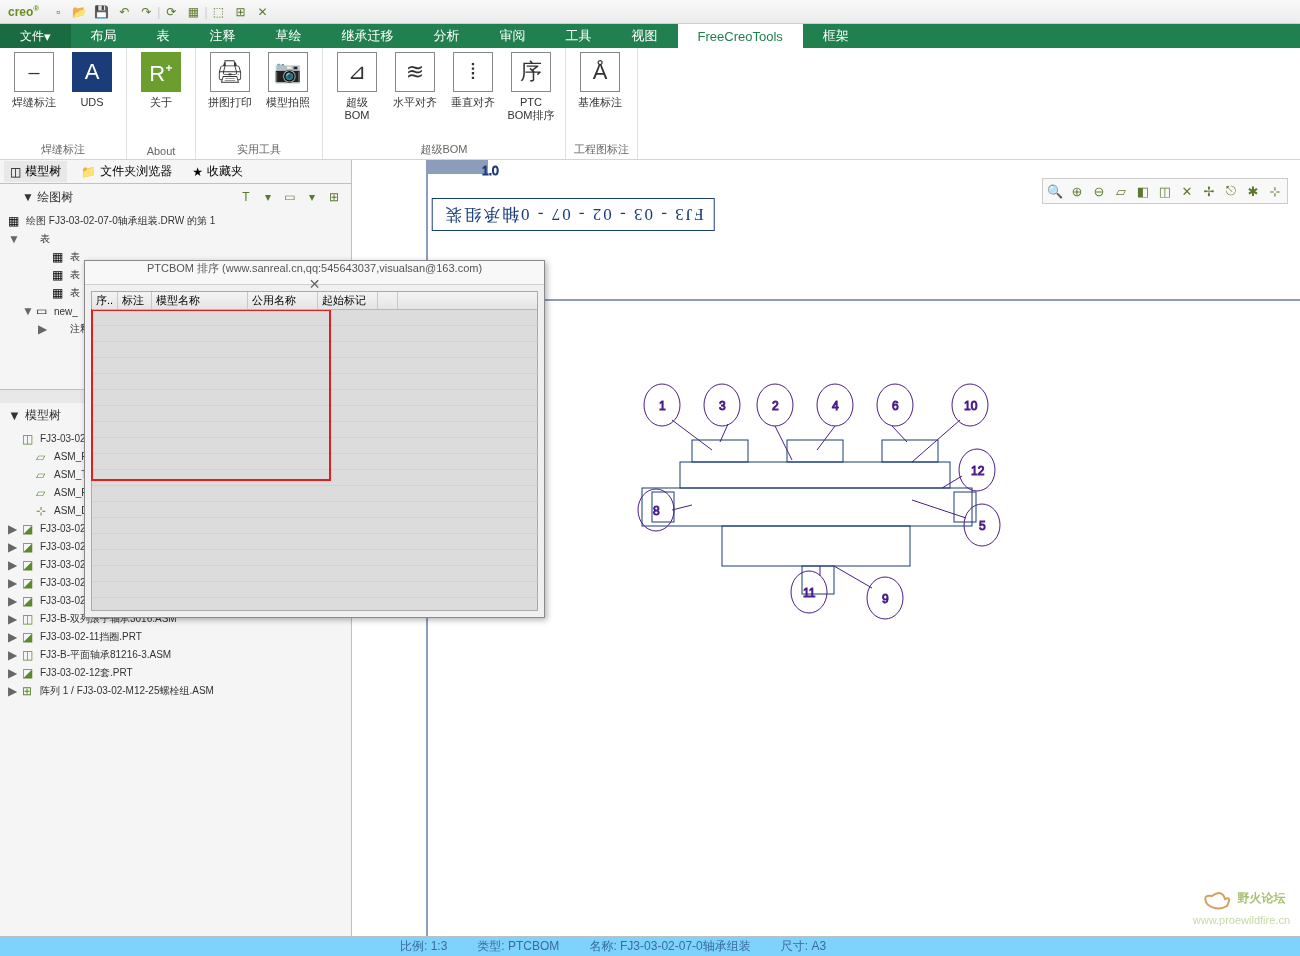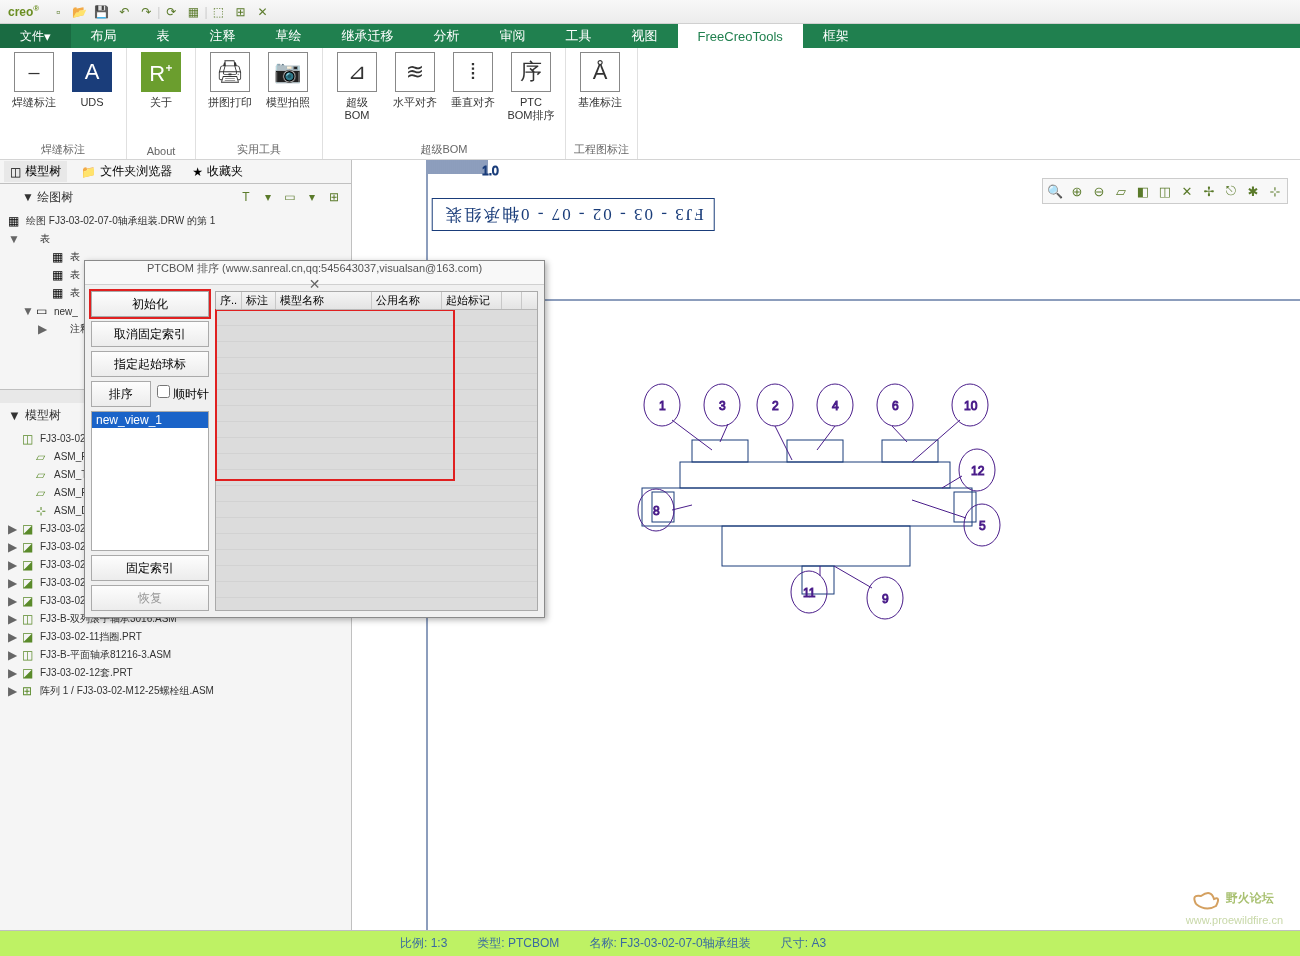--- a/index.html
+++ b/index.html
@@ -71,22 +71,22 @@
 .dlg-list { flex: 1; background: #fff; border: 1px solid #aaa; overflow: auto; }
 .dlg-list-item { padding: 1px 4px; background: #1a63c8; color: #fff; }
 .dlg-btn.disabled { color: #999; }
 .dialog-table { flex: 1; background: #dcdcdc; border: 1px solid #aaa; position: relative; }
 .table-header { display: flex; height: 18px; background: linear-gradient(#f4f4f4,#e4e4e4); border-bottom: 1px solid #b8b8b8; position: relative; z-index: 2; }
 .th-cell { border-right: 1px solid #c8c8c8; padding: 1px 4px; font-size: 11px; overflow: hidden; white-space: nowrap; }
 .table-rows { position: absolute; top: 18px; left: 0; right: 0; bottom: 0; background: repeating-linear-gradient(#dcdcdc 0, #dcdcdc 15px, #d2d2d2 15px, #d2d2d2 16px); }
 .red-box { position: absolute; border: 2px solid #e02020; pointer-events: none; }
 
 
-.statusbar { position: absolute; bottom: 0; left: 0; right: 0; height: 26px; background: #bef264; border-top: 1px solid #c0c0c0; display: flex; align-items: center; padding: 0 10px; gap: 30px; color: #3a6aa0; font-size: 11px; }
-.watermark { position: absolute; right: 17px; bottom: 30px; text-align: left; color: #a8c070; font-size: 18px; font-weight: bold; }
+.statusbar { position: absolute; bottom: 0; left: 0; right: 0; height: 20px; background: #7dd3fc; border-top: 1px solid #c0c0c0; display: flex; align-items: center; padding: 0 10px; gap: 30px; color: #3a6aa0; font-size: 11px; }
+.watermark { position: absolute; right: 10px; bottom: 30px; text-align: center; color: #a8c070; font-size: 18px; font-weight: bold; }
 .wm-sub { color: #c8d8a8; font-size: 11px; font-weight: normal; }
 
 ellipse { fill: none; stroke-width: 1; }
 </style>
 </head>
 <body>
 
 <div class="titlebar">
   <span class="creo-logo"><span>creo</span><span class="creo-sup">®</span></span>
   <span class="qat-icon">▫</span>
@@ -428,34 +428,20 @@
     </div>
   </div>
 </div>
 
 <div class="dialog">
   <div class="dialog-title">
     <span class="dialog-title-text">PTCBOM 排序 (www.sanreal.cn,qq:545643037,visualsan@163.com)</span>
     <span class="dialog-close">✕</span>
   </div>
   <div class="dialog-body">
-    <div class="dialog-left">
-      <div class="dlg-btn hl">初始化</div>
-      <div class="dlg-btn">取消固定索引</div>
-      <div class="dlg-btn">指定起始球标</div>
-      <div class="dlg-row">
-        <div class="dlg-btn">排序</div>
-        <label><input type="checkbox" style=""> <span>顺时针</span></label>
-      </div>
-      <div class="dlg-list">
-        <div class="dlg-list-item">new_view_1</div>
-      </div>
-      <div class="dlg-btn">固定索引</div>
-      <div class="dlg-btn disabled">恢复</div>
-    </div>
     <div class="dialog-table">
       <div class="table-header" id="table-header">
           <div class="th-cell" style="width: 26px;">序..</div>
           <div class="th-cell" style="width: 34px;">标注</div>
           <div class="th-cell" style="width: 96px;">模型名称</div>
           <div class="th-cell" style="width: 70px;">公用名称</div>
           <div class="th-cell" style="width: 60px;">起始标记</div>
           <div class="th-cell" style="width: 20px;"></div>
         </div>
       <div class="table-rows"></div>

